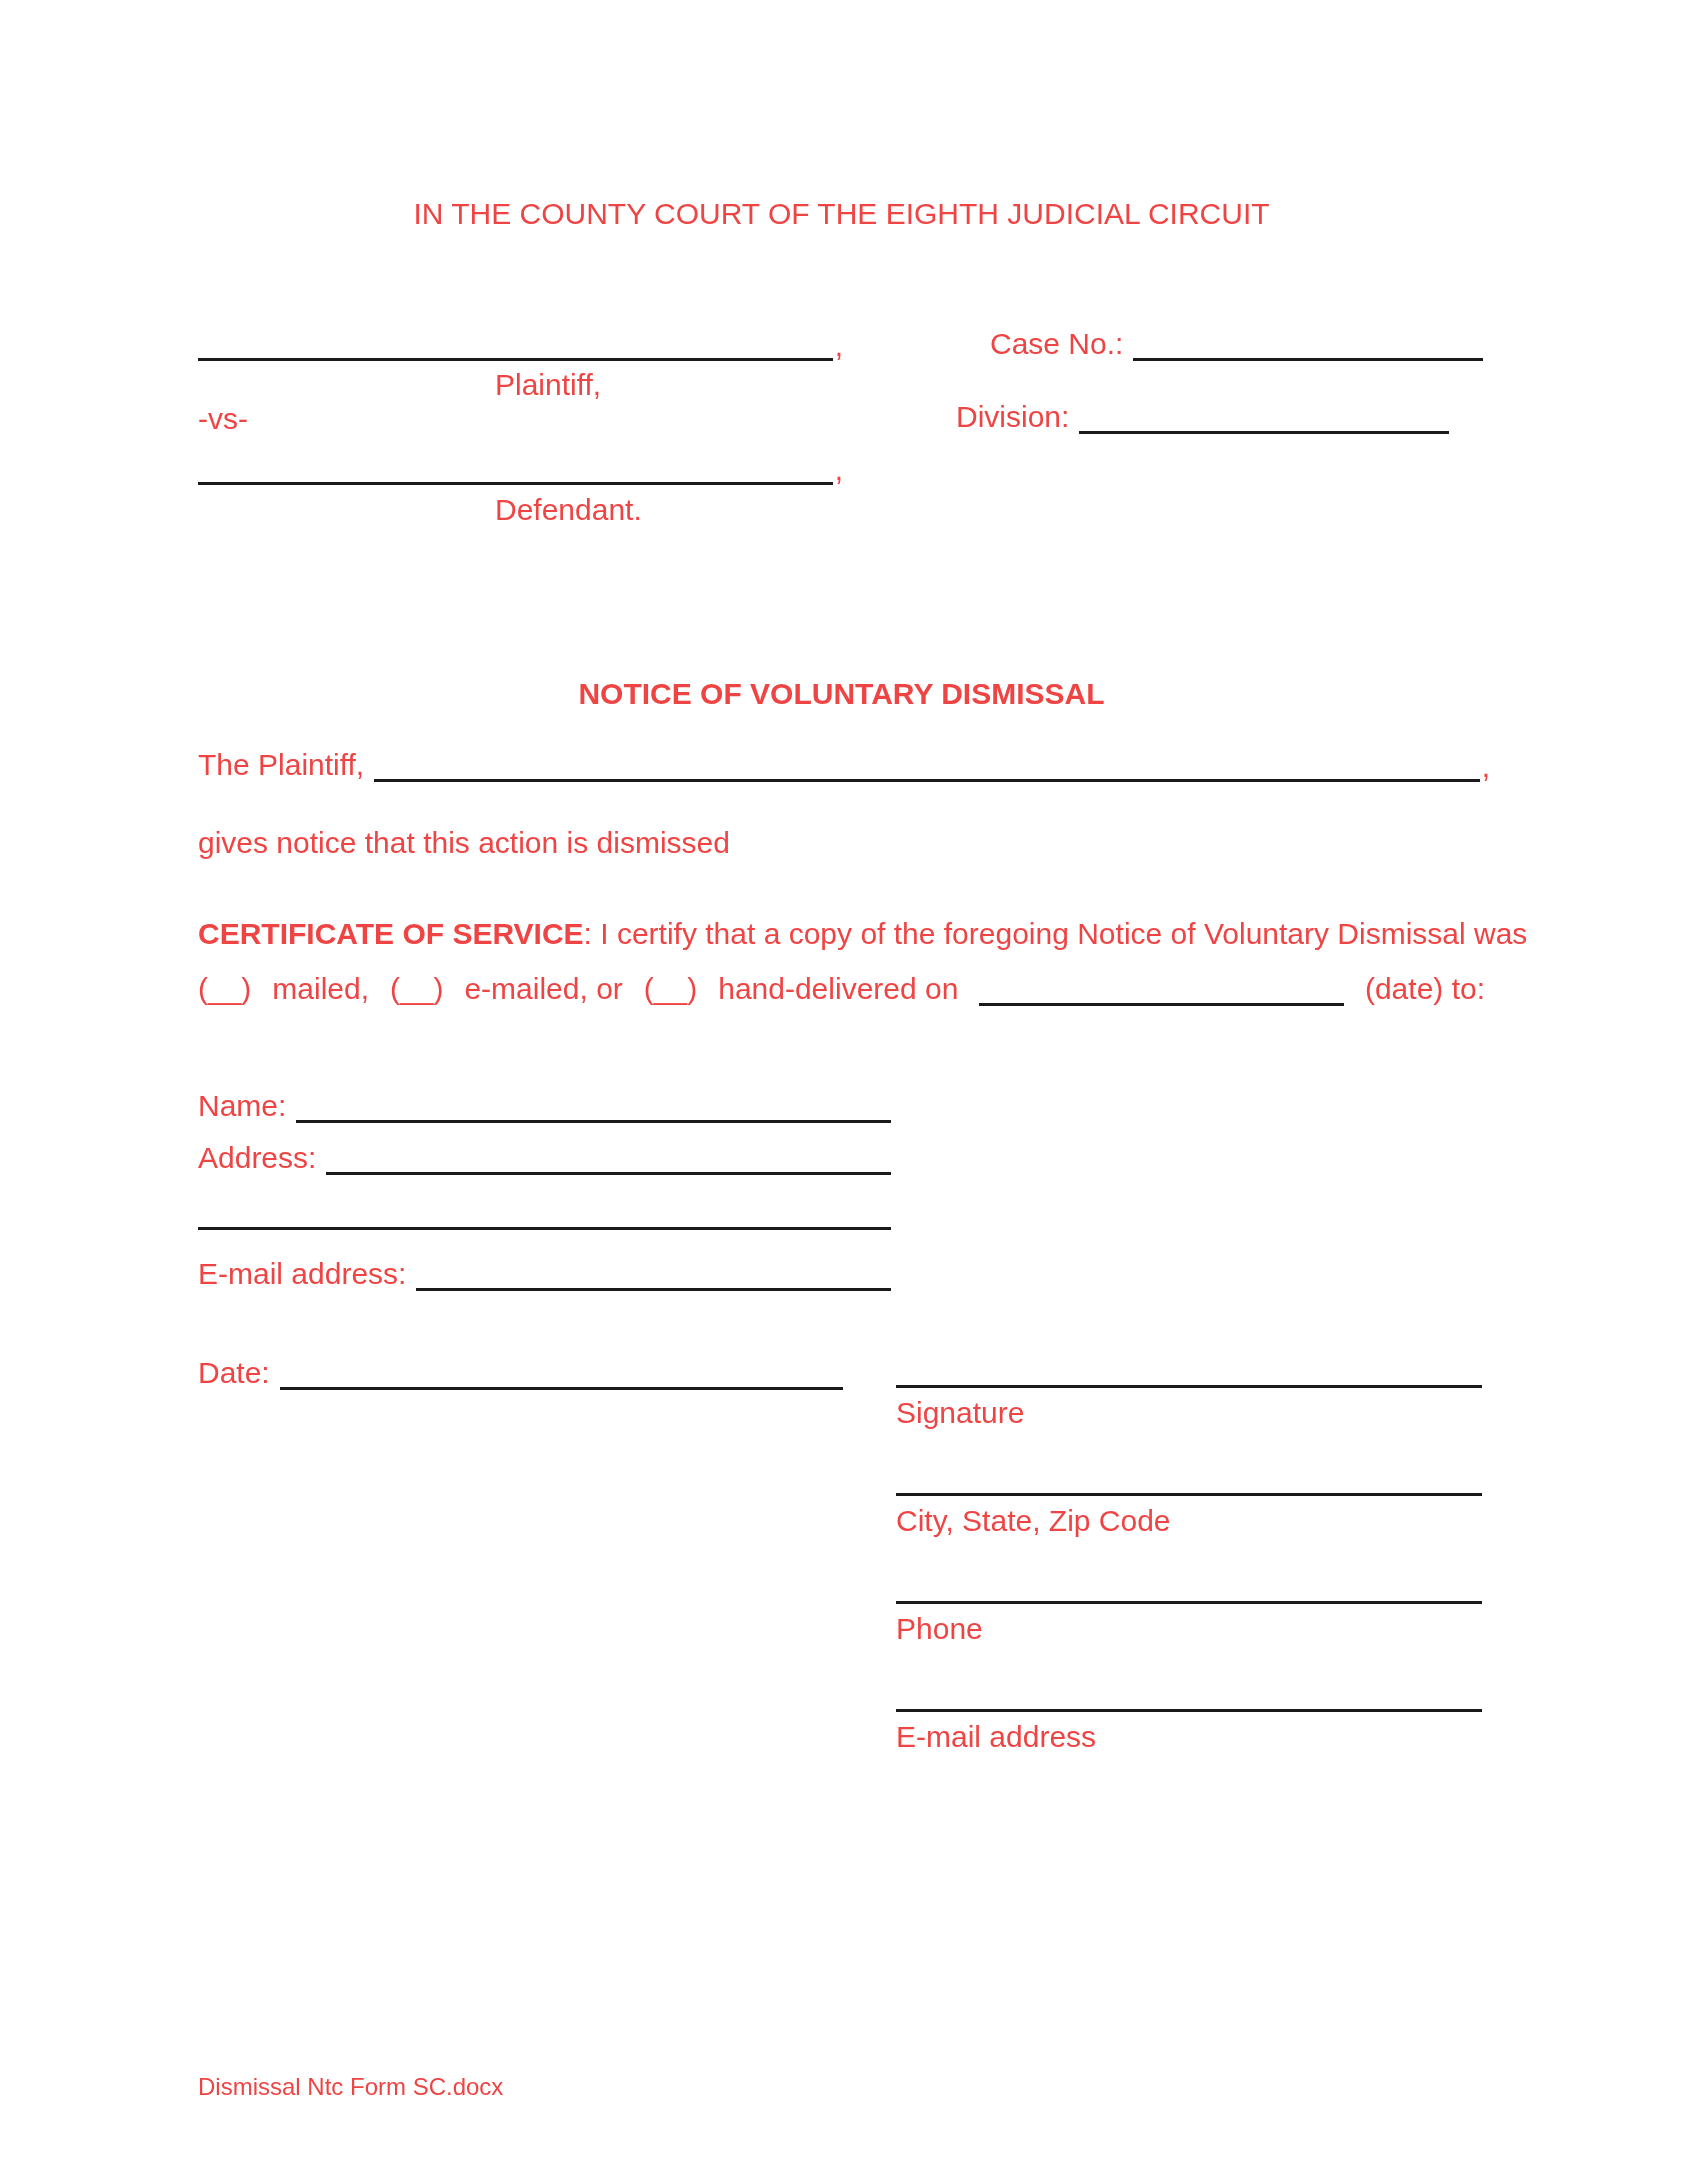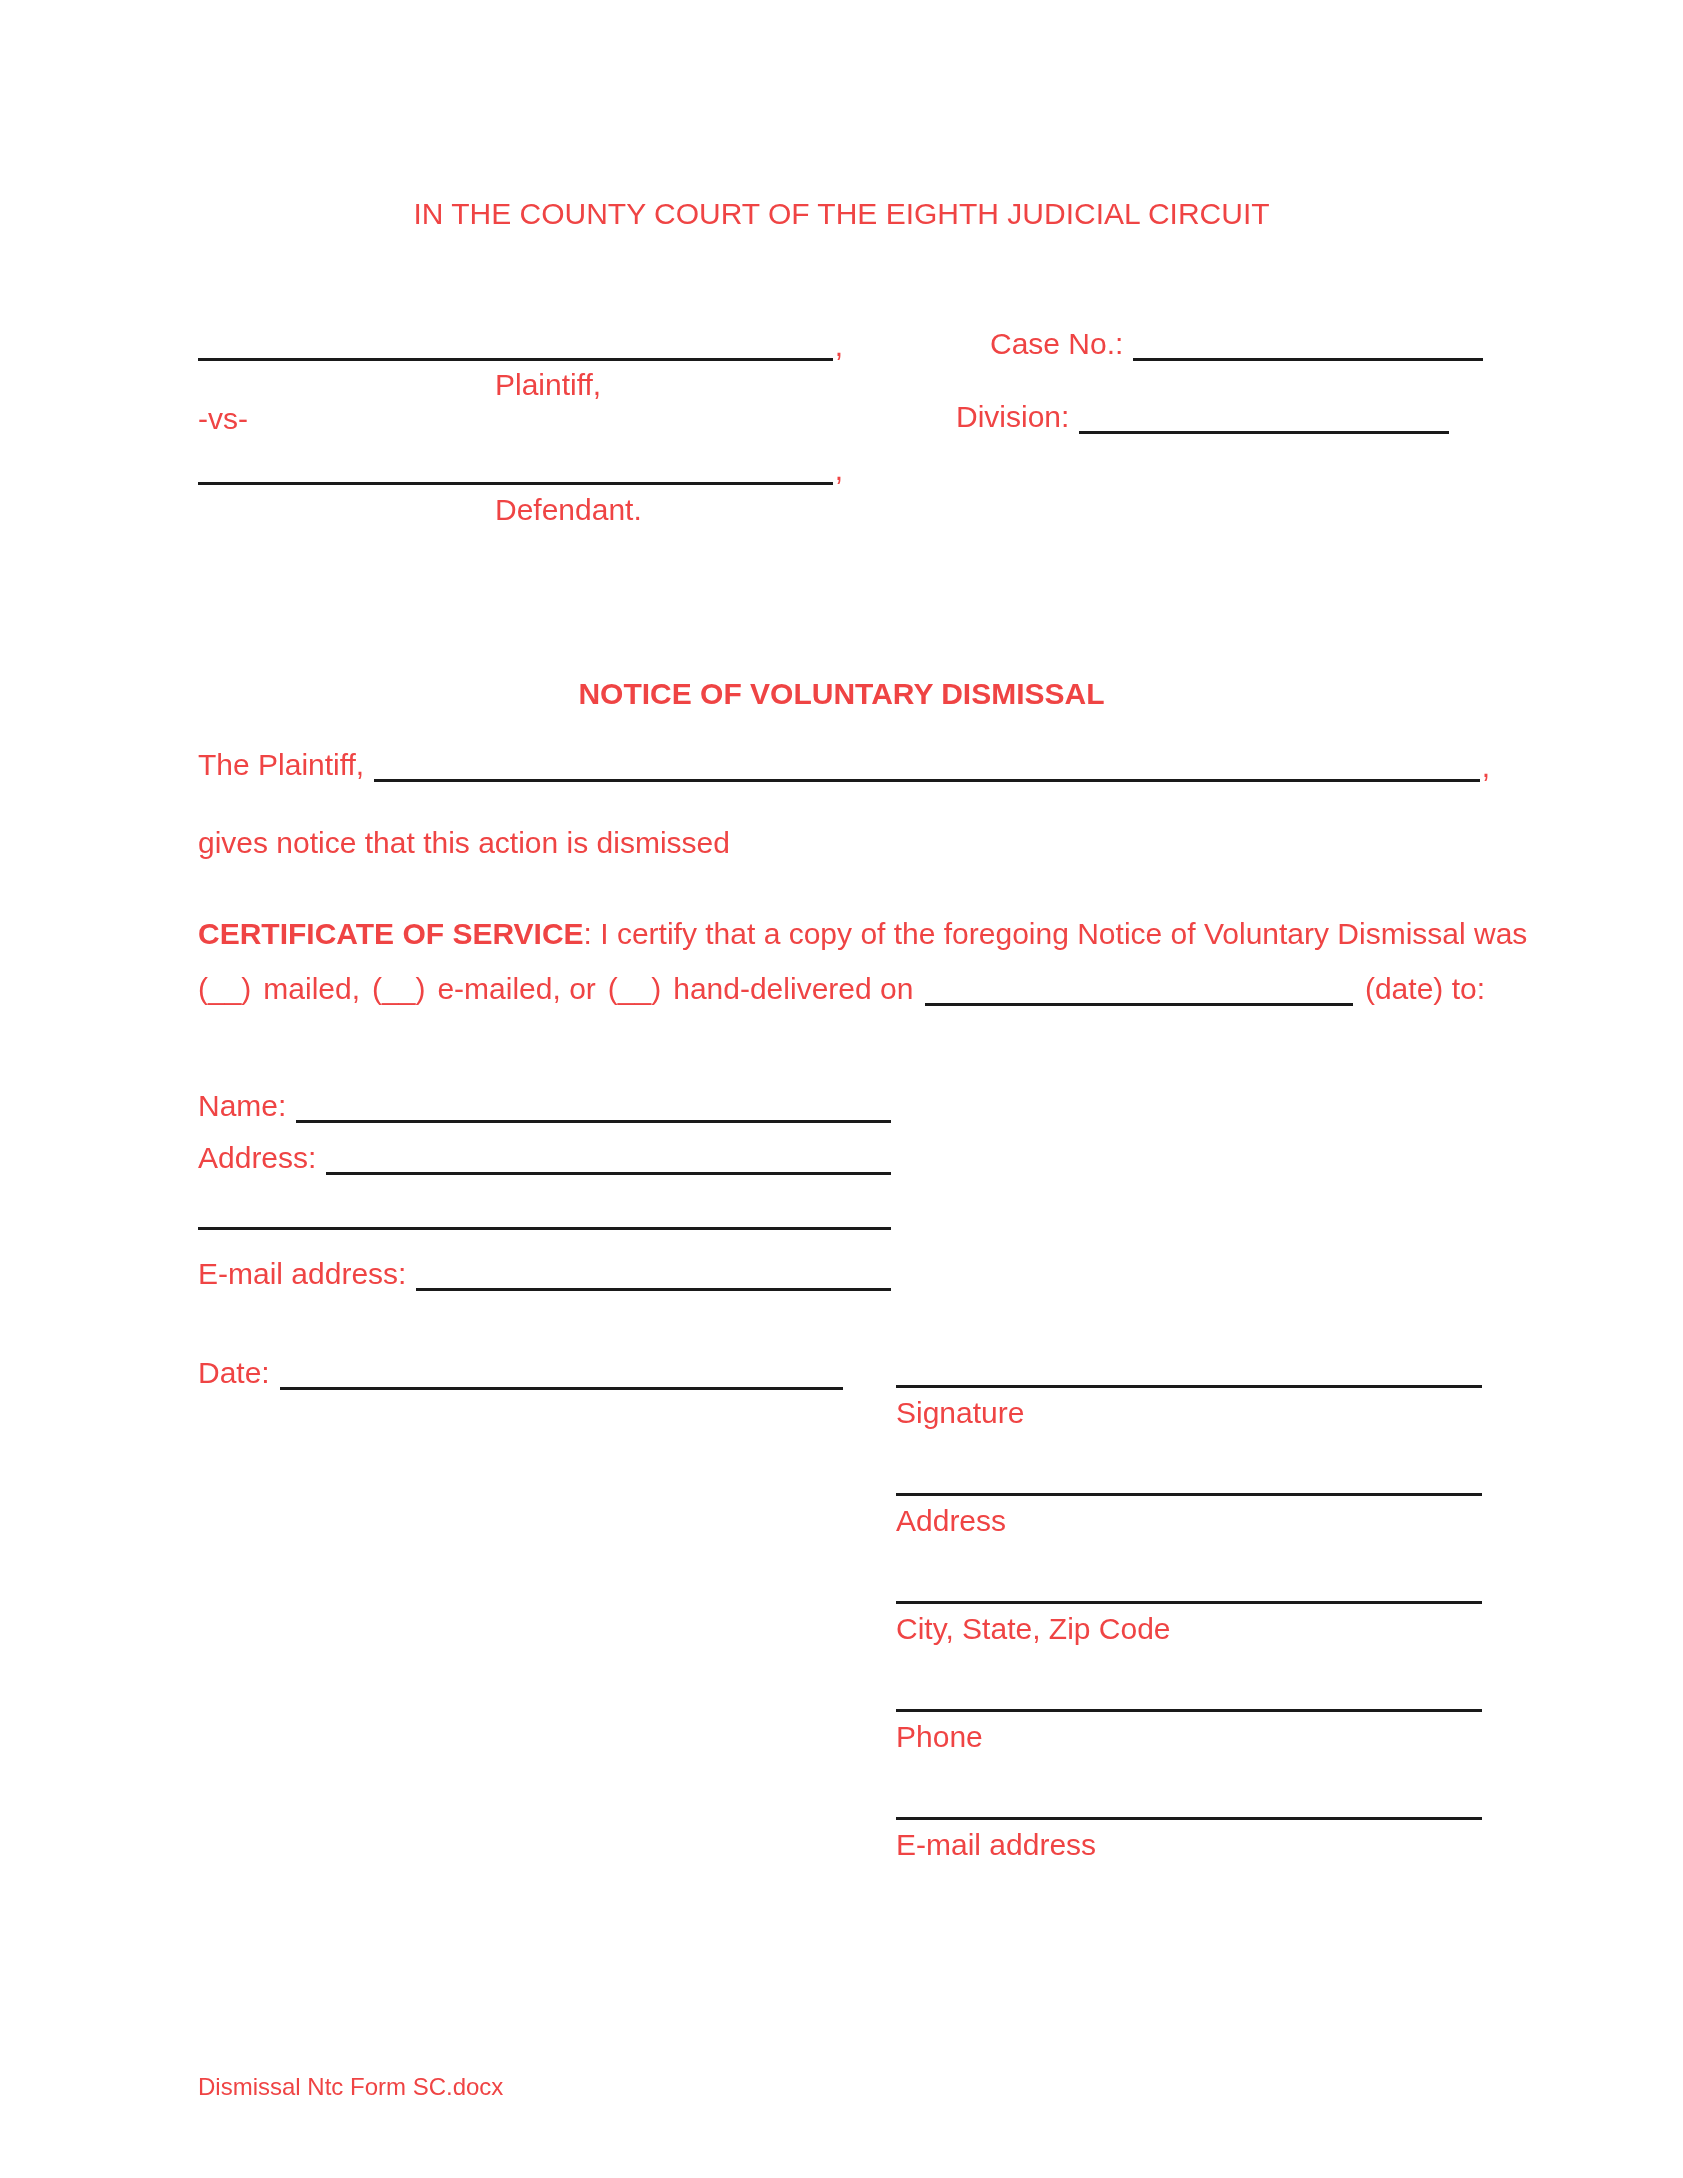--- a/index.html
+++ b/index.html
@@ -43,21 +43,21 @@
   .fill {
     flex: 1;
     align-self: stretch;
     border-bottom: 3px solid #1a1a1a;
   }
   .comma {
     line-height: 30px;
     margin-left: 2px;
   }
   .delivery {
-    gap: 12px;
+    gap: 21px;
   }
   .delivery span {
     white-space: nowrap;
     line-height: 34px;
   }
   .para {
     position: absolute;
     white-space: nowrap;
   }
   .bold { font-weight: bold; }
@@ -167,23 +167,20 @@
   <div class="row" style="left:198px; top:1352px; width:645px;">
     <span class="label">Date:</span>
     <span class="fill"></span>
   </div>
 
   <div class="sig-block">
     <div class="sig-entry">
       <span class="sig-label">Signature</span>
     </div>
     <div class="sig-entry">
-      <span class="sig-label">Address</span>
-    </div>
-    <div class="sig-entry">
       <span class="sig-label">City, State, Zip Code</span>
     </div>
     <div class="sig-entry">
       <span class="sig-label">Phone</span>
     </div>
     <div class="sig-entry">
       <span class="sig-label">E-mail address</span>
     </div>
   </div>
 

